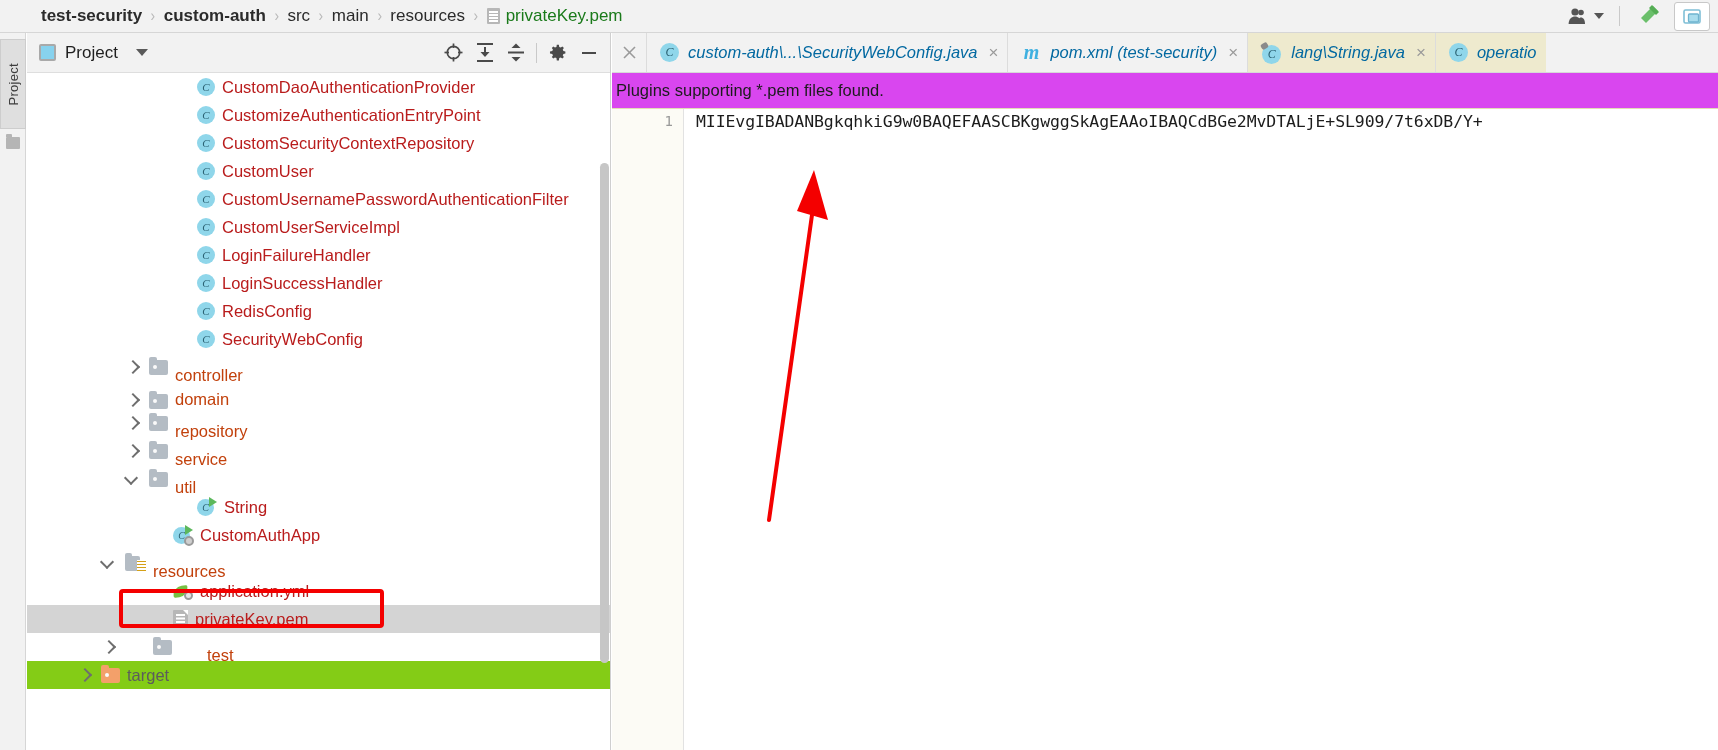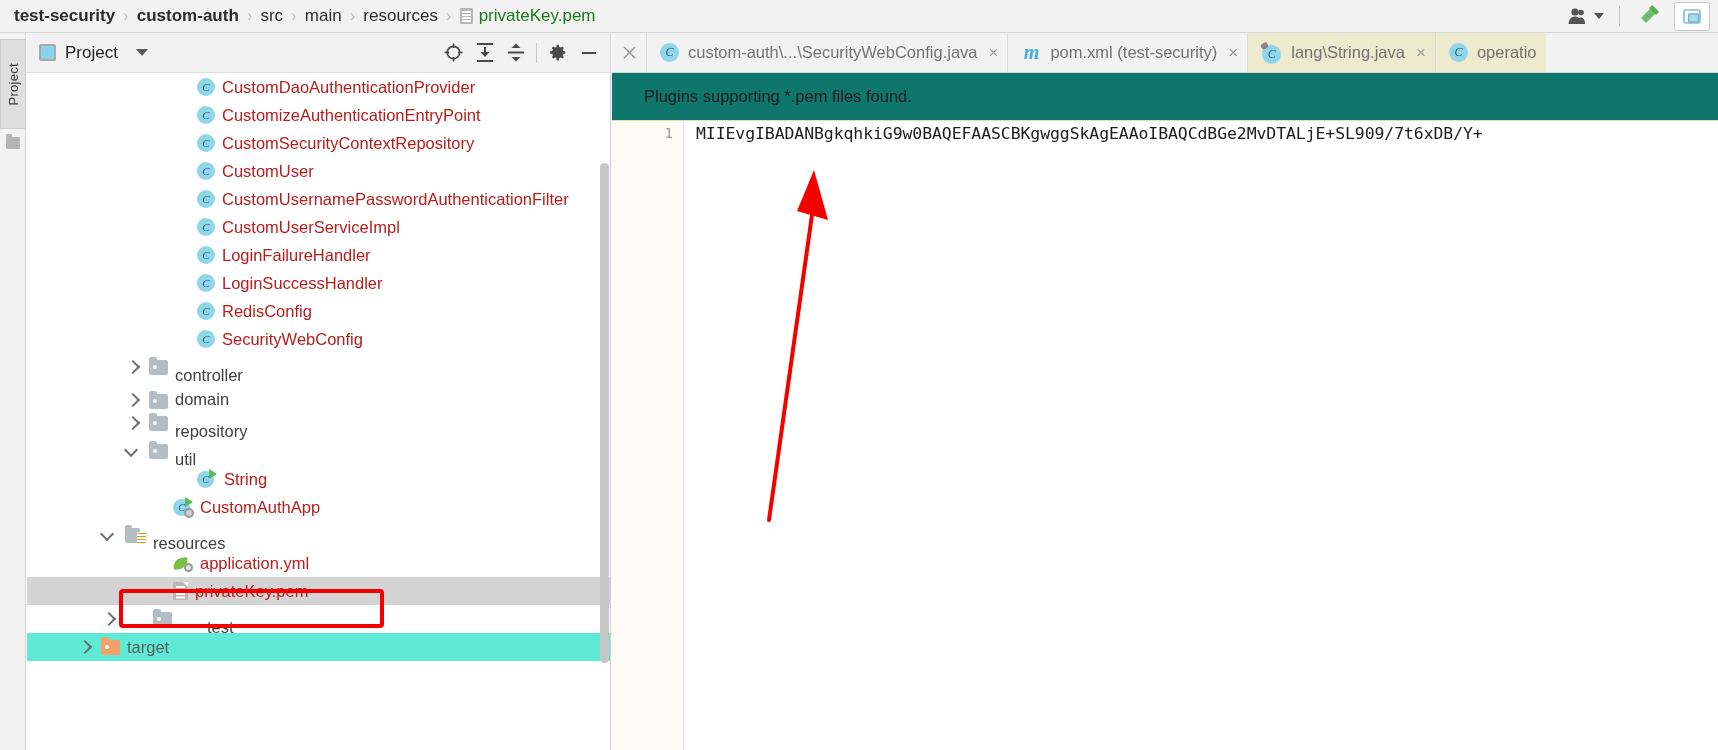--- a/index.html
+++ b/index.html
@@ -9,21 +9,21 @@
     background: #ffffff;
     overflow: hidden;
   }
   #app { position: relative; width: 1718px; height: 750px; }
 
   
   .navbar {
     position: absolute; left: 0; top: 0; width: 1718px; height: 33px;
     background: #f2f2f2;
     border-bottom: 1px solid #d6d6d6;
-    display: flex; align-items: center;
+    display: flex; align-items: center; padding-left: 27px;
   }
   .crumbs { display: flex; align-items: center; padding-left: 14px; height: 100%; }
   .crumb {
     font-size: 17px; color: #2b2b2b; white-space: nowrap;
     display: flex; align-items: center;
   }
   .crumb.bold { font-weight: bold; }
   .crumb.green { color: #1a7a1a; }
   .crumb-sep {
     color: #b9b9b9; font-size: 17px; margin: 0 8px; font-weight: 300;
@@ -110,21 +110,21 @@
   
   .tree {
     position: relative; height: 677px; overflow: hidden;
     font-size: 16.5px; color: #1c1c1c;
   }
   .row {
     height: 28px; display: flex; align-items: center;
     white-space: nowrap; position: relative;
   }
   .row.sel { background: #d4d4d4; }
-  .row.tan { background: #5eead4; }
+  .row.tan { background: #84cc16; }
   .twisty {
     width: 18px; height: 18px; flex: none; position: relative;
     display: inline-block;
   }
   .twisty.right::before, .twisty.down::before {
     content: ""; position: absolute; left: 5px; top: 4px;
     width: 8px; height: 8px;
     border-right: 2px solid #6e6e6e; border-bottom: 2px solid #6e6e6e;
   }
   .twisty.right::before { transform: rotate(-45deg); }
@@ -212,21 +212,21 @@
     width: 9px; height: 1.6px; background: #fff;
     box-shadow: 0 3.5px 0 #fff, 0 7px 0 #fff, 0 10.5px 0 #fff;
   }
   .ico-pem::after {
     content: ""; position: absolute; right: 0; top: 0;
     width: 0; height: 0;
     border-top: 5px solid #ffffff; border-left: 5px solid transparent;
   }
 
   .lbl-green { color: #b91c1c; }
-  .lbl-dark  { color: #404040; margin-top: 17px; }
+  .lbl-dark  { color: #c2410c; margin-top: 17px; }
   .lbl-dim   { color: #5c5c5c; }
 
   
   .red-box {
     position: absolute; border: 4px solid #f40000; border-radius: 4px;
     pointer-events: none;
   }
 
   
   .tree-scroll {
@@ -249,21 +249,21 @@
   .tab-close-all {
     width: 34px; display: flex; align-items: center; justify-content: center;
     flex: none;
   }
   .tab {
     display: flex; align-items: center; padding: 0 9px 0 13px;
     border-left: 1px solid #dcdcdc;
     flex: none; position: relative;
   }
   .tab.active { background: #eeeace; }
-  .tab-label { font-size: 16.5px; color: #737373; white-space: nowrap; }
+  .tab-label { font-size: 16.5px; color: #0369a1; white-space: nowrap; font-style: italic; }
   .tab-x {
     margin-left: 11px; color: #9a9a9a; font-size: 17px; line-height: 1;
   }
   .tab-ico { margin-right: 9px; flex: none; position: relative; }
   .tab-ico-class {
     width: 19px; height: 19px; border-radius: 50%; background: #8fd6ea;
     color: #2a6172; font-size: 12px; font-family: "Liberation Serif", serif;
     font-style: italic;
     display: flex; align-items: center; justify-content: center;
   }
@@ -280,22 +280,22 @@
     font-style: italic;
     display: flex; align-items: center; justify-content: center;
   }
   .tab-ico-lib .lock {
     position: absolute; left: 0px; top: 0px;
     width: 7px; height: 6px; background: #8a8a8a;
     border-radius: 2px; transform: rotate(-30deg);
   }
 
   .notif-bar {
-    height: 48px; background: #0f766e; border-bottom: 1px solid #e3dcb5;
-    display: flex; align-items: center; padding-left: 32px;
+    height: 36px; background: #d946ef; border-bottom: 1px solid #e3dcb5;
+    display: flex; align-items: center; padding-left: 4px;
   }
   .notif-text { font-size: 16.5px; color: #1c1c1c; }
 
   .code-area { position: relative; height: 641px; background: #ffffff; }
   .gutter {
     position: absolute; left: 0; top: 0; width: 72px; height: 100%;
     background: #fcfbf5; border-right: 1px solid #e2e2e2;
   }
   .gutter-num {
     position: absolute; right: 10px; top: 4px;
@@ -471,20 +471,25 @@
         </div>
         <div class="row" style="padding-left: 96px; align-items: flex-end;">
           <span class="twisty right" style="margin-right: 8px;"></span>
           <span class="ico ico-folder"></span>
           <span class="lbl-dark">domain</span>
         </div>
         <div class="row" style="padding-left: 96px;">
           <span class="twisty right" style="margin-right: 8px;"></span>
           <span class="ico ico-folder"></span>
           <span class="lbl-dark">repository</span>
+        </div>
+        <div class="row" style="padding-left: 96px;">
+          <span class="twisty right" style="margin-right: 8px;"></span>
+          <span class="ico ico-folder"></span>
+          <span class="lbl-dark">service</span>
         </div>
         <div class="row" style="padding-left: 96px;">
           <span class="twisty down" style="margin-right: 8px;"></span>
           <span class="ico ico-folder"></span>
           <span class="lbl-dark">util</span>
         </div>
         <div class="row" style="padding-left: 144px;">
           <span class="twisty " style="margin-right: 8px;"></span>
           <span class="ico ico-runclass">
             <span class="c">C</span>

